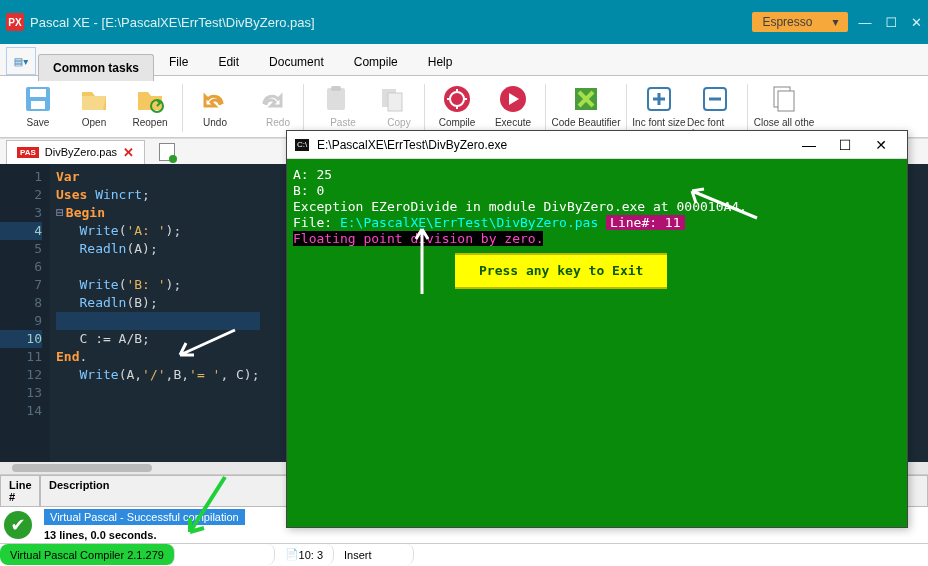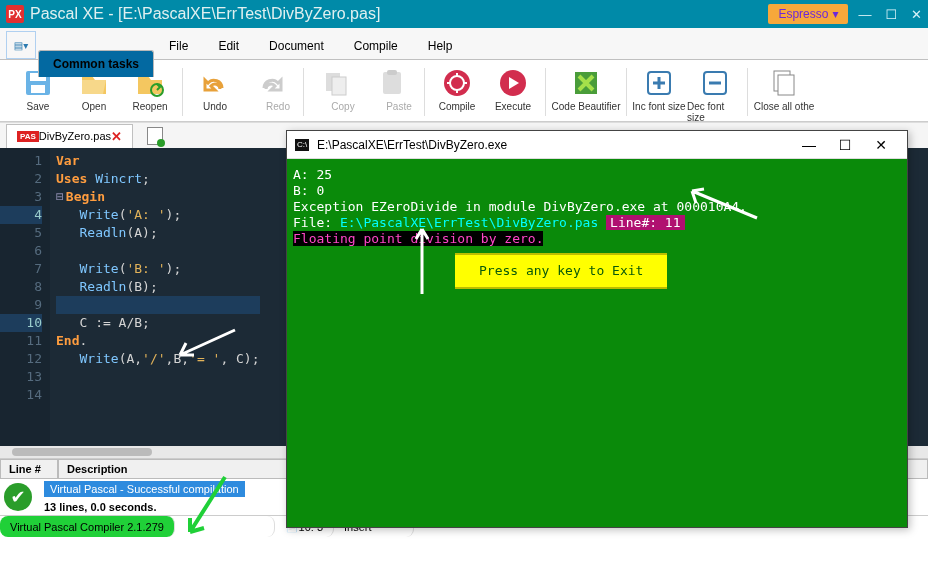--- a/index.html
+++ b/index.html
@@ -1,43 +1,43 @@
 <!DOCTYPE html>
 <html><head>
 <meta charset="utf-8">
 <style>
 * { box-sizing: border-box; margin: 0; padding: 0; }
 body { width: 928px; height: 566px; font-family: "Segoe UI", Tahoma, sans-serif; font-size: 12px; overflow: hidden; background: #fff; }
 
 
-.titlebar { height: 28px; background: #008aa8; color: #fff; display: flex; align-items: center; padding: 0 6px; }
+.titlebar { height: 44px; background: #008aa8; color: #fff; display: flex; align-items: center; padding: 0 6px; }
 .app-icon { width: 18px; height: 18px; background: #e03030; display: flex; align-items: center; justify-content: center; font-weight: bold; color: #fff; font-size: 10px; border-radius: 2px; margin-right: 6px; }
-.titlebar-text { flex: 0 0 auto; color: #e0f0f0; font-size: 16px; }
+.titlebar-text { flex: 0 0 auto; color: #e0f0f0; font-size: 13px; }
 .titlebar-spacer { flex: 1; }
-.espresso-btn { background: #f7a83b; color: #6d28d9; padding: 3px 10px; border-radius: 2px; font-size: 12px; display: flex; align-items: center; gap: 4px; margin-right: 10px; }
+.espresso-btn { background: #f7a83b; color: #404040; padding: 3px 10px; border-radius: 2px; font-size: 12px; display: flex; align-items: center; gap: 20px; margin-right: 10px; }
 .win-controls { display: flex; gap: 14px; font-size: 13px; color: #d8f2f8; }
 .win-btn { cursor: pointer; }
 
 
 .menubar { height: 32px; display: flex; align-items: flex-end; border-bottom: 1px solid #c0c0c0; padding-left: 6px; background: #f7f7f7; }
 .menu-icon-btn { width: 30px; height: 28px; display: flex; align-items: center; justify-content: center; border: 1px solid #b0d0f0; margin-right: 2px; font-size: 10px; color: #2b7bb0; }
 .menu-tab { padding: 6px 14px; border: 1px solid transparent; border-bottom: none; font-size: 12px; cursor: pointer; }
-.menu-tab.active { border-color: #b8b8b8; background: #0369a1; font-weight: 600; border-radius: 3px 3px 0 0; position: relative; top: 18px; }
+.menu-tab.active { border-color: #b8b8b8; background: #e5e5e5; font-weight: 600; border-radius: 3px 3px 0 0; position: relative; top: 6px; }
 
 
 .toolbar { height: 62px; display: flex; align-items: flex-start; padding: 4px 10px 0; background: #fff; border-bottom: 1px solid #ccc; }
 .tool-btn { display: flex; flex-direction: column; align-items: center; width: 56px; padding-top: 2px; cursor: pointer; }
 .tool-btn .ico { width: 34px; height: 34px; display: flex; align-items: center; justify-content: center; }
 .tool-btn .lbl { font-size: 10px; color: #333; margin-top: 1px; }
 .tool-btn.disabled .lbl { color: #aaa; padding-left: 14px; }
 .tool-sep { width: 1px; background: #ddd; height: 48px; margin: 4px 4px 0; }
 
 
 .tabstrip { height: 26px; background: #f5f5f5; border-top: 1px solid #ddd; display: flex; align-items: center; padding-left: 6px; }
-.file-tab { display: flex; align-items: center; padding: 4px 10px; border: 1px solid #c0c0c0; border-bottom: none; background: #fff; font-size: 11px; }
+.file-tab { display: flex; align-items: center; gap: 6px; padding: 4px 10px; border: 1px solid #c0c0c0; border-bottom: none; background: #fff; font-size: 11px; }
 .pas-badge { background: #d22; color: #fff; font-size: 8px; font-weight: bold; padding: 1px 3px; }
 .close-x { color: #d22; font-weight: bold; cursor: pointer; font-size: 13px; }
 .new-file-ico { margin-left: 14px; width: 16px; height: 18px; border: 1px solid #888; position: relative; background: #fff; }
 .new-file-ico::after { content: ''; position: absolute; right: -3px; bottom: -3px; width: 8px; height: 8px; background: #2a9d2a; border-radius: 50%; font-size: 7px; }
 
 
 .editor-wrap { position: relative; height: 310px; }
 .editor { position: absolute; inset: 0; display: flex; background: #1c2a36; font-family: Consolas, monospace; font-size: 13px; }
 .gutter { width: 50px; background: #182530; color: #556b7e; text-align: right; padding: 4px 8px 4px 0; }
 .gutter div { height: 18px; line-height: 18px; }
@@ -56,28 +56,28 @@
 .console-title { height: 28px; background: #fff; display: flex; align-items: center; padding: 0 8px; border-bottom: 1px solid #ddd; }
 .console-ico { width: 14px; height: 12px; background: #111; margin-right: 8px; color:#fff; font-size:8px; display:flex; align-items:center; justify-content:center; }
 .console-title-text { font-size: 12px; }
 .console-title .spacer { flex: 1; }
 .console-title .winbtn { width: 36px; text-align: center; font-size: 14px; cursor: pointer; }
 .console-body { background: #0a8a0a; color: #fff; font-family: Consolas, monospace; font-size: 13px; padding: 8px 6px; height: calc(100% - 28px); position: relative; }
 .console-body div { white-space: pre; line-height: 16px; }
 .err-src { color: #0ff; }
 .err-line { background: #b01070; color: #fff; padding: 0 4px; }
 .err-msg { color: #ff46c8; background: #000; display: inline; }
-.exit-box { position: absolute; left: 168px; top: 94px; background: #ffff00; color: #0a5a0a; padding: 8px 24px; text-align: center; border-top: 2px solid #bdbd00; border-bottom: 2px solid #bdbd00; font-weight: normal; font-family: Consolas, monospace; }
+.exit-box { position: absolute; left: 168px; top: 94px; background: #ffff00; color: #0a5a0a; padding: 8px 24px; text-align: center; border-top: 2px solid #bdbd00; border-bottom: 2px solid #bdbd00; font-weight: bold; font-family: Consolas, monospace; }
 .arrow { position: absolute; color: #fff; font-size: 28px; }
 
 
 .desc-panel { border-top: 1px solid #ccc; }
 .desc-header { display: flex; background: #f0f0f0; }
 .desc-col { padding: 3px 8px; border: 1px solid #bbb; font-size: 11px; font-weight: 600; }
-.desc-c1 { width: 58px; }
+.desc-c1 { width: 40px; }
 .desc-c2 { flex: 1; }
 .desc-row { display: flex; align-items: center; }
 .success-ico { width: 28px; height: 28px; border-radius: 50%; background: #2a9d2a; color: #fff; display: flex; align-items: center; justify-content: center; font-size: 18px; margin: 4px; }
 .desc-cell { padding: 2px 8px; font-size: 11px; }
 .compile-msg { background: #2e8bde; color: #fff; padding: 2px 6px; display: inline-block; font-size: 11px; }
 
 
 .statusbar { height: 22px; border-top: 1px solid #ccc; display: flex; align-items: center; font-size: 11px; }
 .status-seg { padding: 2px 10px; border-right: 1px solid #ddd; height: 100%; display: flex; align-items: center; border-radius: 8px; }
 .status-compiler { background: #20d038; color: #000; font-weight: 500; }
@@ -157,34 +157,34 @@
         <svg width="30" height="30">
           <path d="M8 20a8 8 0 0 1 14-5l3-3v10H15l4-4a5 5 0 0 0-9 3" fill="none" stroke="#ccc" stroke-width="3"></path>
         </svg>
       </div>
     <div class="lbl">Redo</div>
   </div>
   <div class="tool-sep"></div>
   <div class="tool-btn disabled">
     <div class="ico">
         <svg width="30" height="30">
+          <rect x="6" y="4" width="18" height="22" fill="#ddd" rx="2"></rect>
+          <rect x="10" y="2" width="10" height="5" fill="#ccc" rx="2"></rect>
+        </svg>
+      </div>
+    <div class="lbl">Paste</div>
+  </div>
+  <div class="tool-btn disabled">
+    <div class="ico">
+        <svg width="30" height="30">
           <rect x="5" y="5" width="14" height="18" fill="#ddd"></rect>
           <rect x="11" y="9" width="14" height="18" fill="#eee" stroke="#ccc"></rect>
         </svg>
       </div>
     <div class="lbl">Copy</div>
-  </div>
-  <div class="tool-btn disabled">
-    <div class="ico">
-        <svg width="30" height="30">
-          <rect x="6" y="4" width="18" height="22" fill="#ddd" rx="2"></rect>
-          <rect x="10" y="2" width="10" height="5" fill="#ccc" rx="2"></rect>
-        </svg>
-      </div>
-    <div class="lbl">Paste</div>
   </div>
   <div class="tool-sep"></div>
   <div class="tool-btn">
     <div class="ico">
         <svg width="32" height="32">
           <circle cx="16" cy="16" r="13" fill="#d22d4e"></circle>
           <circle cx="16" cy="16" r="7" fill="none" stroke="#fff" stroke-width="2"></circle>
           <path d="M16 6v4M16 22v4M6 16h4M22 16h4" stroke="#fff" stroke-width="2"></path>
         </svg>
       </div>

